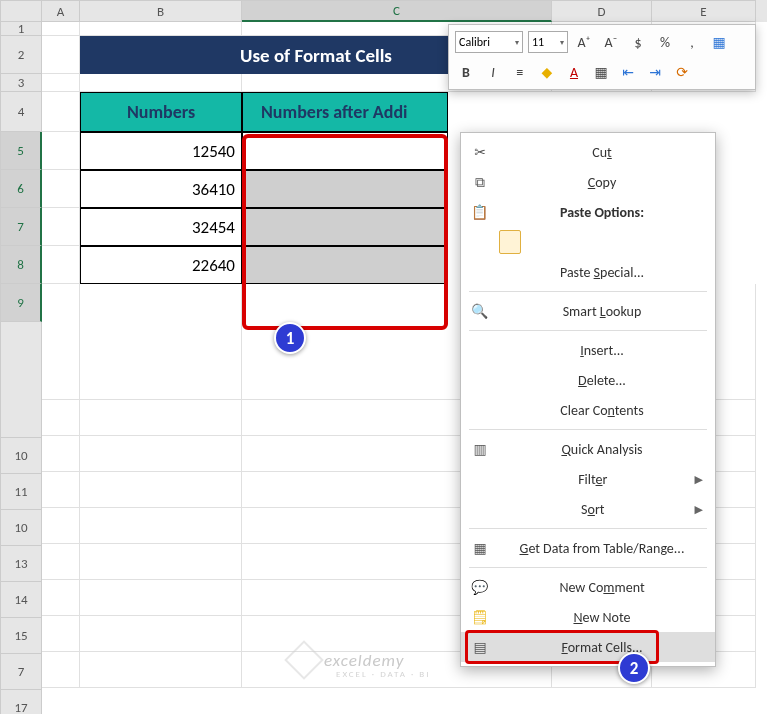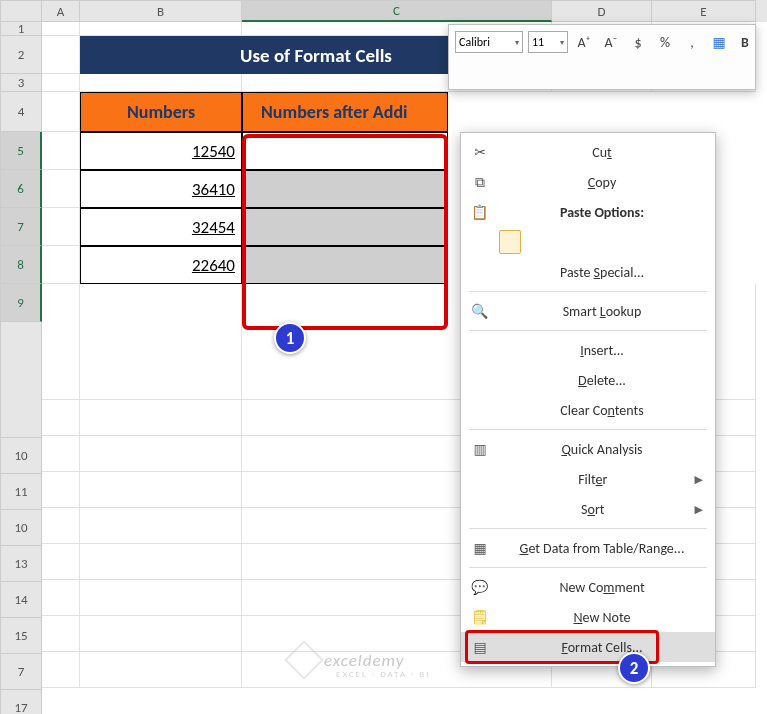--- a/index.html
+++ b/index.html
@@ -87,32 +87,31 @@
     width: 472px;
     background: #1f3864;
     color: #fff;
     font-weight: bold;
     font-size: 19px;
     justify-content: center;
     border: none;
   }
   
   .thead {
-    background: #f97316;
+    background: #14b8a6;
     color: #1f3864;
     font-weight: bold;
     font-size: 18px;
     justify-content: center;
     border: 1.5px solid #000;
   }
   .tdata {
     border: 1.5px solid #000;
     justify-content: flex-end;
     font-size: 17px;
-    text-decoration: underline;
   }
   .tdata-c {
     border: 1.5px solid #000;
     background: #cfcfcf;
   }
   .tdata-c.first { background: #fff; }
   
   .redbox {
     position: absolute;
     left: 200px;
@@ -146,21 +145,21 @@
     position: absolute;
     left: 448px;
     top: 24px;
     width: 308px;
     height: 66px;
     background: #fdfdfd;
     border: 1px solid #bfbfbf;
     box-shadow: 0 3px 10px rgba(0,0,0,.25);
     padding: 4px 6px;
     display: flex;
-    flex-direction: row;
+    flex-direction: column;
     gap: 4px;
   }
   .mt-row {
     display: flex;
     align-items: center;
     gap: 5px;
     height: 26px;
   }
   .mt-font-name {
     width: 68px;

